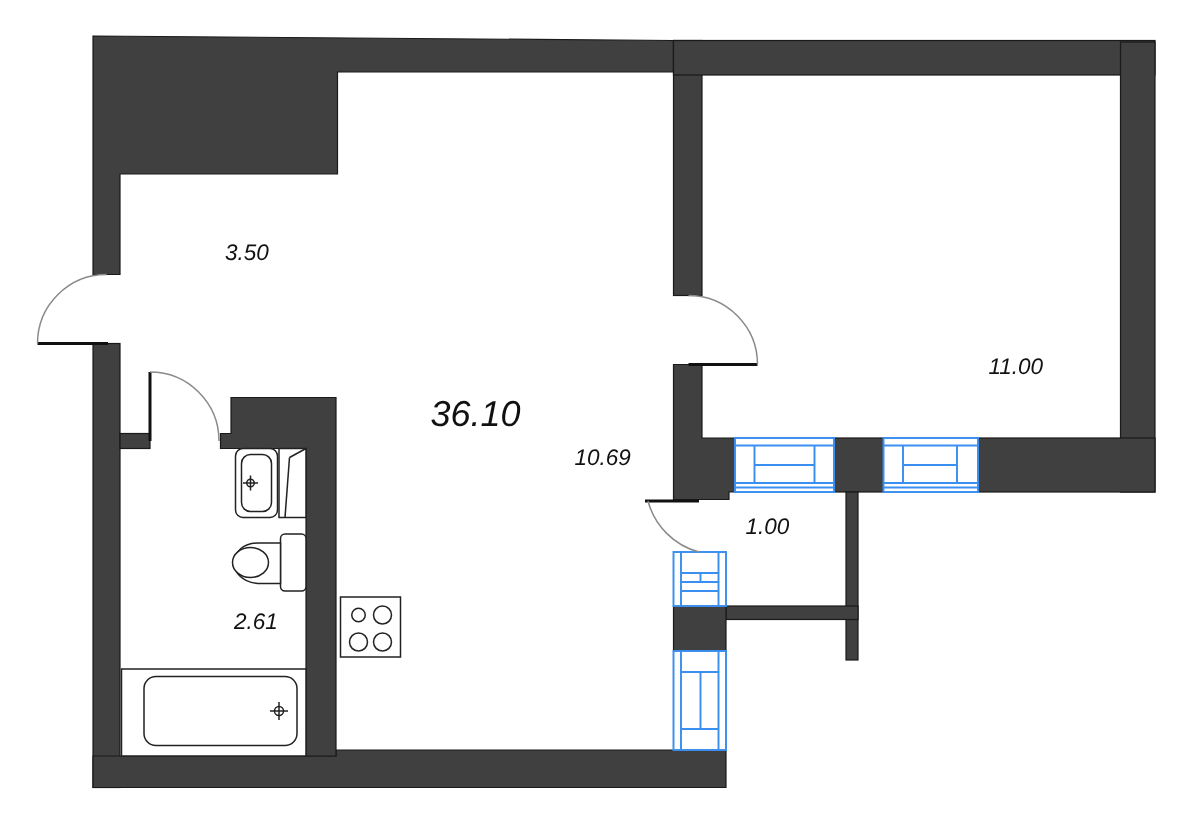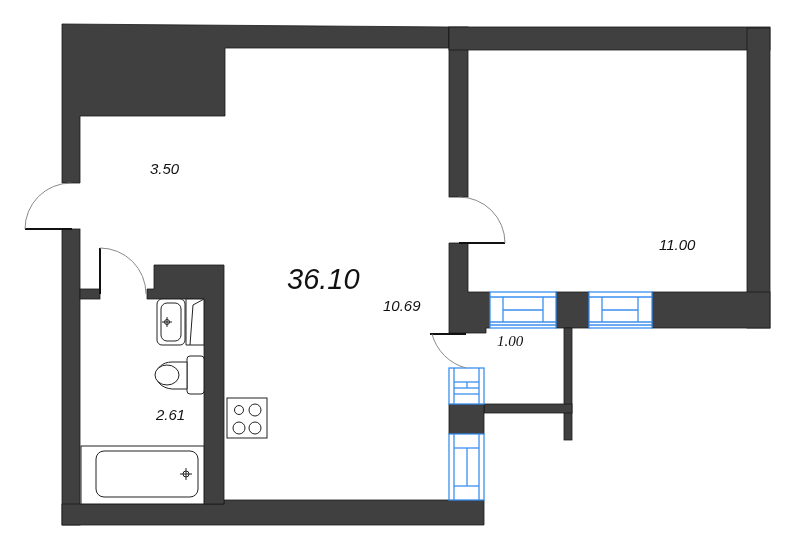--- a/index.html
+++ b/index.html
@@ -5,21 +5,21 @@
   html, body { margin: 0; padding: 0; background: #ffffff; }
   body { width: 800px; height: 550px; overflow: hidden; position: relative; font-family: "Liberation Sans", sans-serif; }
   svg { position: absolute; left: 0; top: 0; }
   .wall { fill: #404040; stroke: #1a1a1a; stroke-width: 0.8; }
   .door-arc { fill: none; stroke: #8a8a8a; stroke-width: 1; }
   .door-leaf { stroke: #111; stroke-width: 2; }
   .win-frame { fill: #ffffff; stroke: #3b8ff0; stroke-width: 1.3; }
   .win-line { stroke: #3b8ff0; stroke-width: 1.3; fill: none; }
   .fixture { fill: #ffffff; stroke: #222; stroke-width: 1; }
   .label { position: absolute; font-style: italic; color: #111; white-space: nowrap; font-family: "Liberation Sans", sans-serif; }
-  .label.total { font-size: 29px; }
+  .label.total { font-size: 24px; }
   .label.room { font-size: 15px; }
 </style>
 </head>
 <body>
 
 <svg width="800" height="550" viewBox="0 0 800 550">
 
   <g>
 
     <polygon class="wall" points="62,24 449,27 449,48 225,48 225,116 80,116 80,183 62,183"></polygon>
@@ -132,14 +132,14 @@
     <circle class="fixture" cx="255" cy="410" r="6"></circle>
     <circle class="fixture" cx="239" cy="428" r="6"></circle>
     <circle class="fixture" cx="255" cy="428" r="6"></circle>
   </g>
 </svg>
 
 <div class="label total" style="left:287px; top:263px;">36.10</div>
 <div class="label room" style="left:150px; top:160px;">3.50</div>
 <div class="label room" style="left:383px; top:297px;">10.69</div>
 <div class="label room" style="left:659px; top:236px;">11.00</div>
-<div class="label room" style="left:497px; top:333px;font-family:Liberation Serif, serif;">1.00</div>
+<div class="label room" style="left:497px; top:343px;">1.00</div>
 <div class="label room" style="left:156px; top:406px;">2.61</div>
 
 </body></html>

